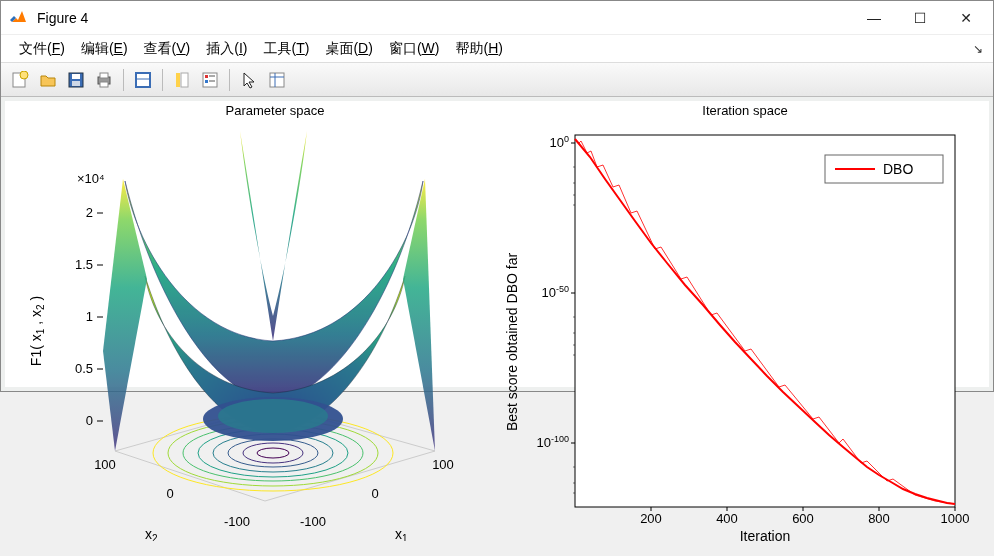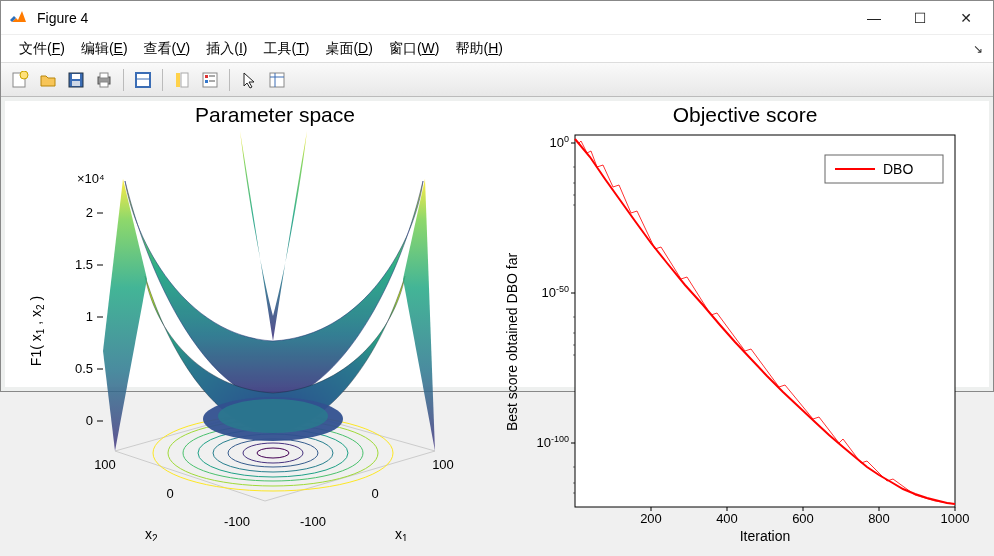--- a/index.html
+++ b/index.html
@@ -82,21 +82,21 @@
   position: relative;
 }
 .axes-container {
   width: 100%; height: 100%;
   background: #fff;
   position: relative;
 }
 .chart-title {
   position: absolute;
   text-align: center;
-  font-size: 21px;
+  font-size: 13px;
   color: #000;
 }
 .watermark {
   position: absolute;
   right: 20px;
   bottom: 20px;
   color: rgba(120,120,120,0.4);
   font-size: 13px;
   pointer-events: none;
 }
@@ -195,21 +195,21 @@
           <line x1="7" y1="2" x2="7" y2="16" stroke="#3b6db5"></line>
         </svg>
     </span>
   </div>
 
   <div class="figure-area">
     <div class="axes-container">
 
       <div class="chart-title" style="left:80px; top:2px; width:380px;">Parameter space</div>
 
-      <div class="chart-title" style="left:540px; top:2px; width:400px;">Objective score</div>
+      <div class="chart-title" style="left:540px; top:2px; width:400px;">Iteration space</div>
 
       <svg width="470" height="420" style="position:absolute; left:10px; top:20px;">
         <defs>
           <linearGradient id="vir1" x1="0" y1="1" x2="0" y2="0">
             <stop offset="0" stop-color="#453781"></stop>
             <stop offset="0.3" stop-color="#2a788e"></stop>
             <stop offset="0.6" stop-color="#22a884"></stop>
             <stop offset="0.85" stop-color="#7ad151"></stop>
             <stop offset="1" stop-color="#fde725"></stop>
           </linearGradient>

